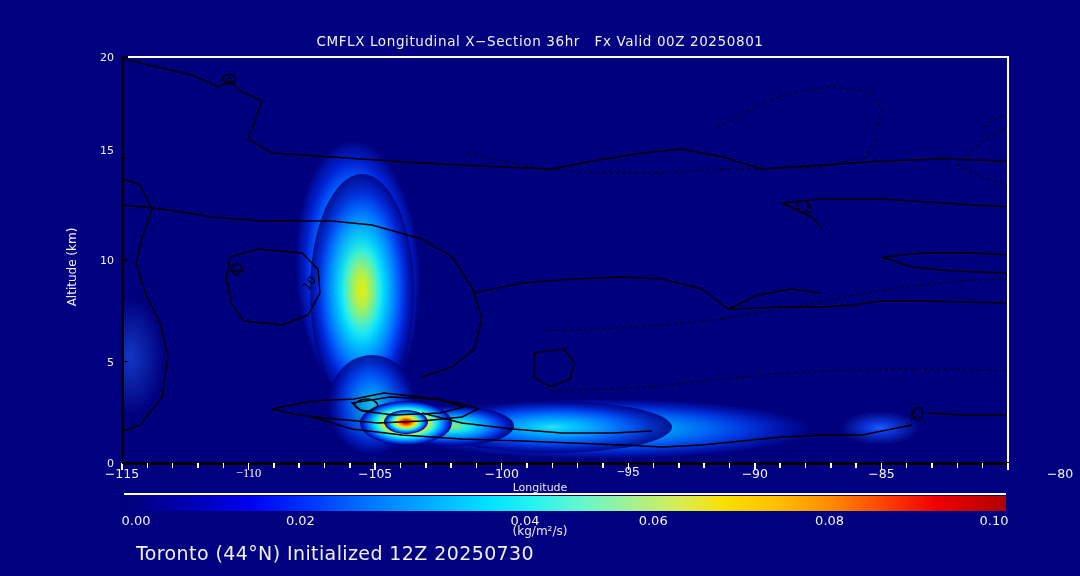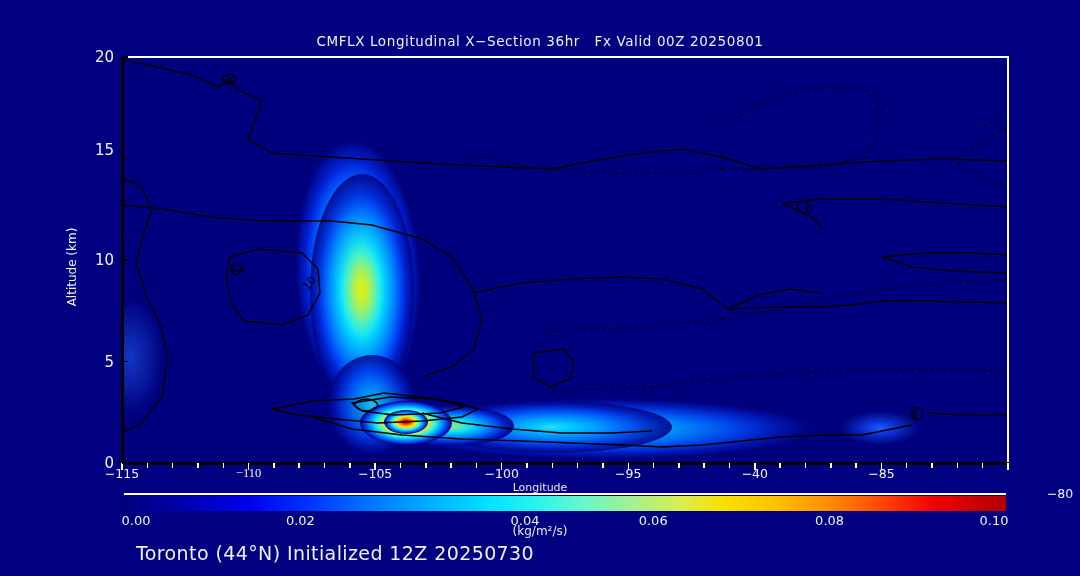--- a/index.html
+++ b/index.html
@@ -36,21 +36,21 @@
 
   
   .xtick{width:1.5px;height:7px;background:#ffffff;top:463px;}
   .xtick.minor{height:5px;}
   .xtlabel{
     color:#f2f2f2;font-size:12.5px;top:466px;
     transform:translateX(-50%);white-space:nowrap;
   }
   .ytick{width:6px;height:1.5px;background:#000;left:122px;}
   .ytlabel{
-    color:#f2f2f2;font-size:15px;
+    color:#f2f2f2;font-size:11px;
     transform:translateY(-50%);text-align:right;white-space:nowrap;
   }
   #ylabel{
     color:#f2f2f2;font-size:12px;
     left:-8px;top:260px;
     width:160px;text-align:center;
     transform:rotate(-90deg);
     transform-origin:center center;
     white-space:nowrap;
   }
@@ -284,27 +284,27 @@
 <div id="xaxis">
     <div class="abs xtick" style="left: 121.25px;"></div>
     <div class="abs xtlabel" style="left: 122px;">−115</div>
     <div class="abs xtick" style="left: 247.821px;"></div>
     <div class="abs xtlabel" style="left: 248.571px; font-family: Liberation Serif, serif;">−110</div>
     <div class="abs xtick" style="left: 374.393px;"></div>
     <div class="abs xtlabel" style="left: 375.143px;">−105</div>
     <div class="abs xtick" style="left: 500.964px;"></div>
     <div class="abs xtlabel" style="left: 501.714px;">−100</div>
     <div class="abs xtick" style="left: 627.536px;"></div>
-    <div class="abs xtlabel" style="left: 628.286px;">−95</div>
+    <div class="abs xtlabel" style="left: 628.286px; font-family: Liberation Mono, monospace;">−95</div>
     <div class="abs xtick" style="left: 754.107px;"></div>
-    <div class="abs xtlabel" style="left: 754.857px;">−40</div>
+    <div class="abs xtlabel" style="left: 754.857px;">−90</div>
     <div class="abs xtick" style="left: 880.679px;"></div>
     <div class="abs xtlabel" style="left: 881.429px;">−85</div>
     <div class="abs xtick" style="left: 1007.25px;"></div>
-    <div class="abs xtlabel" style="left: 1060px; margin-top: 20px;">−80</div>
+    <div class="abs xtlabel" style="left: 1060px;">−80</div>
     <div class="abs xtick minor" style="left: 146.564px;"></div>
     <div class="abs xtick minor" style="left: 171.879px;"></div>
     <div class="abs xtick minor" style="left: 197.193px;"></div>
     <div class="abs xtick minor" style="left: 222.507px;"></div>
     <div class="abs xtick minor" style="left: 273.136px;"></div>
     <div class="abs xtick minor" style="left: 298.45px;"></div>
     <div class="abs xtick minor" style="left: 323.764px;"></div>
     <div class="abs xtick minor" style="left: 349.079px;"></div>
     <div class="abs xtick minor" style="left: 399.707px;"></div>
     <div class="abs xtick minor" style="left: 425.021px;"></div>

